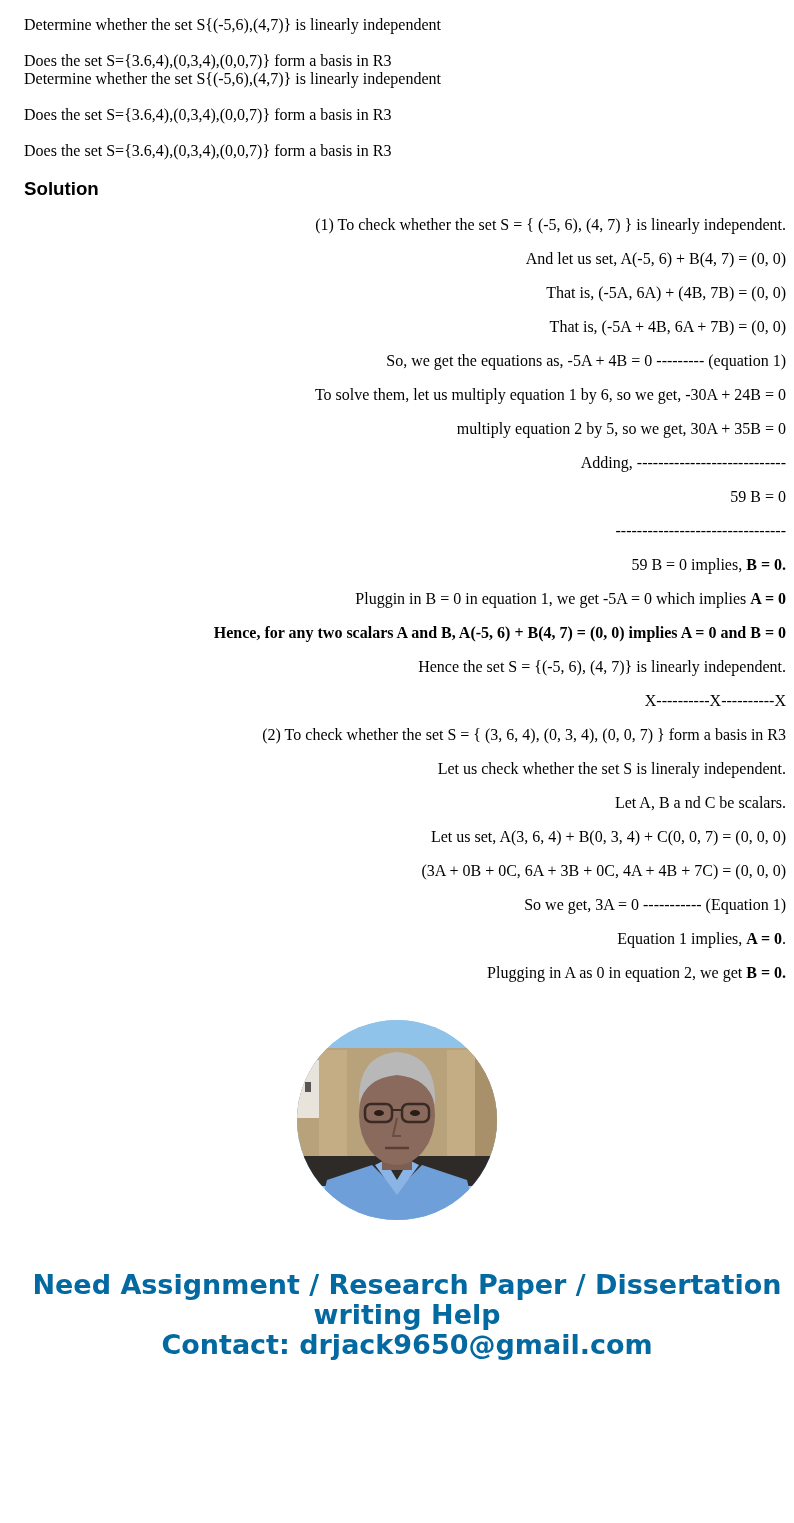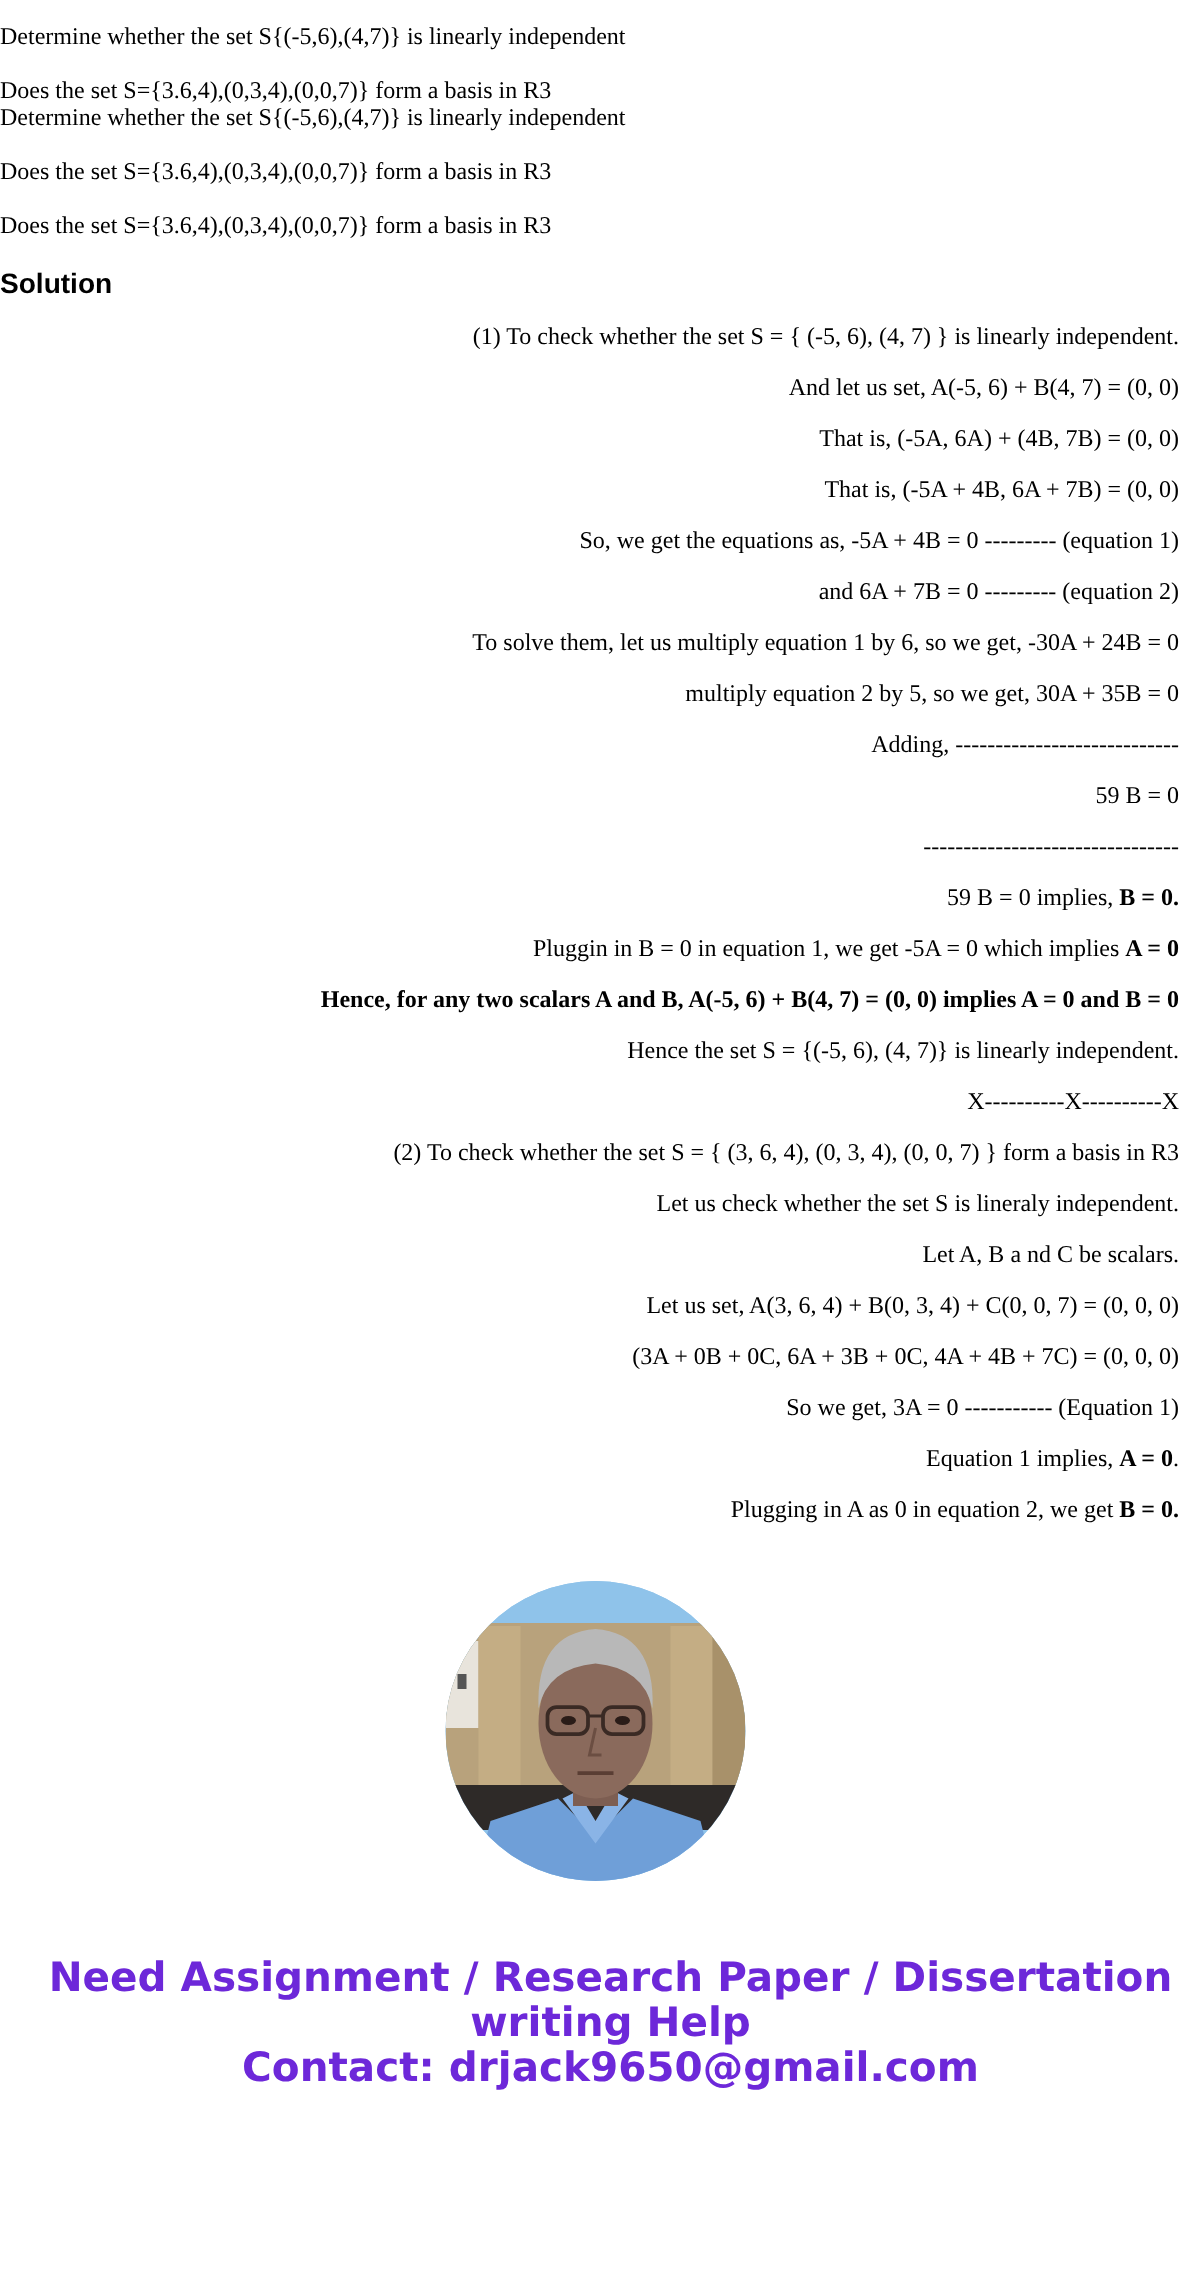--- a/index.html
+++ b/index.html
@@ -4,21 +4,21 @@
   <style>
     html, body { margin: 0; padding: 0; background: #ffffff; }
     body {
       width: 794px;
       min-height: 1523px;
       font-family: "Liberation Serif", serif;
       font-size: 16px;
       line-height: 18px;
       color: #000000;
     }
-    .content { padding: 8px 8px 0 0; }
+    .content { padding: 8px 8px 0 24px; }
     .q-block p { margin: 0; }
     .q-block .gap { height: 18px; }
     .sol-title {
       font-family: Liberation Sans, sans-serif;
       font-size: 18.72px;
       font-weight: bold;
       line-height: 22px;
       margin: 18px 0 16px 0;
     }
     .sol p { margin: 0 0 16px 0; text-align: right; }
@@ -35,21 +35,21 @@
       position: relative;
       background: #8fc3ea;
     }
     .footer {
       margin-top: 50px;
       text-align: center;
       font-family: "DejaVu Sans", sans-serif;
       font-weight: bold;
       font-size: 27px;
       line-height: 30px;
-      color: #6d28d9;
+      color: #0369a1;
       padding-left: 20px;
     }
   </style>
 </head>
 <body>
 
 <div class="content">
 
   <div class="q-block">
     <div style="height:8px"></div>
@@ -64,21 +64,20 @@
   </div>
 
   <h3 class="sol-title">Solution</h3>
 
   <div class="sol">
     <p>(1) To check whether the set S = { (-5, 6), (4, 7) } is linearly independent.</p>
     <p>And let us set, A(-5, 6) + B(4, 7) = (0, 0)</p>
     <p>That is, (-5A, 6A) + (4B, 7B) = (0, 0)</p>
     <p>That is, (-5A + 4B, 6A + 7B) = (0, 0)</p>
     <p>So, we get the equations as, -5A + 4B = 0 --------- (equation 1)</p>
-    <p>and 6A + 7B = 0 --------- (equation 2)</p>
     <p>To solve them, let us multiply equation 1 by 6, so we get, -30A + 24B = 0</p>
     <p>multiply equation 2 by 5, so we get, 30A + 35B = 0</p>
     <p>Adding, ----------------------------</p>
     <p>59 B = 0</p>
     <p>--------------------------------</p>
     <p><span>59 B = 0 implies, </span><b>B = 0.</b></p>
     <p><span>Pluggin in B = 0 in equation 1, we get -5A = 0 which implies </span><b>A = 0</b></p>
     <p><b>Hence, for any two scalars A and B, A(-5, 6) + B(4, 7) = (0, 0) implies A = 0 and B = 0</b></p>
     <p>Hence the set S = {(-5, 6), (4, 7)} is linearly independent.</p>
     <p>X----------X----------X</p>

